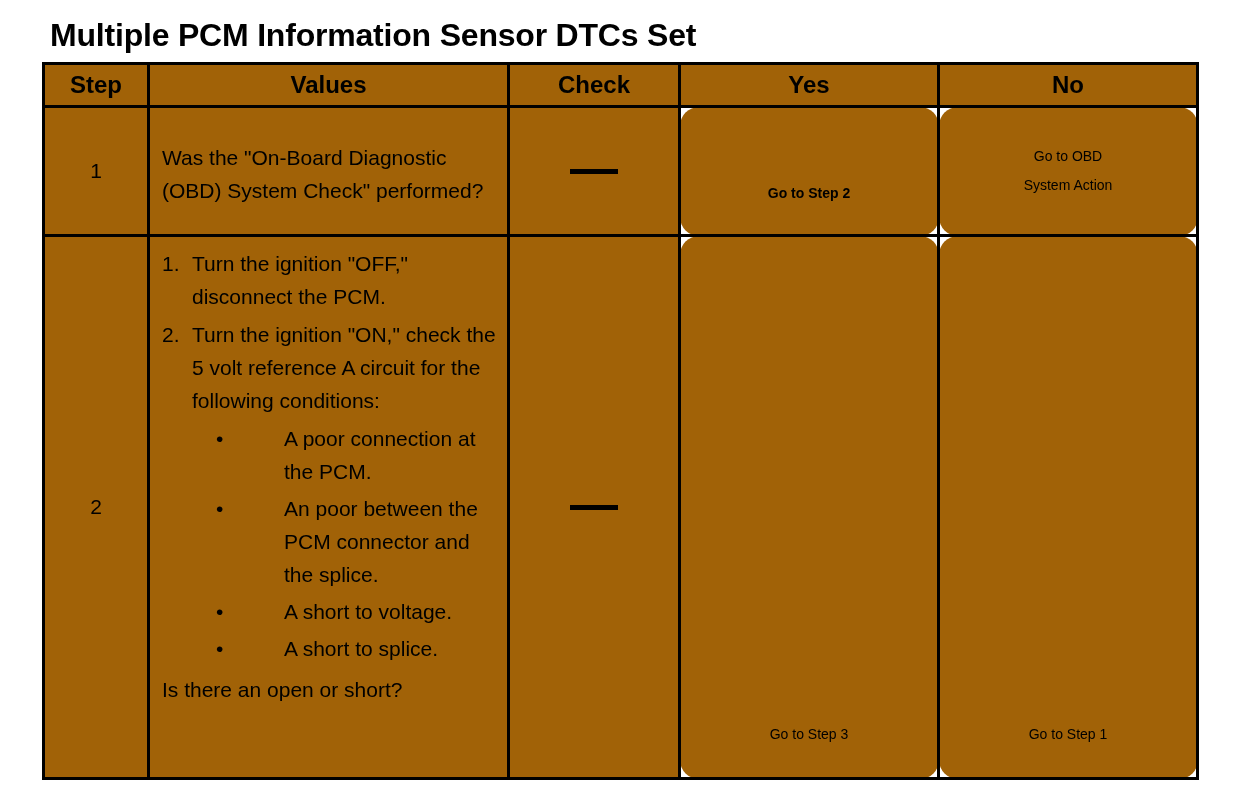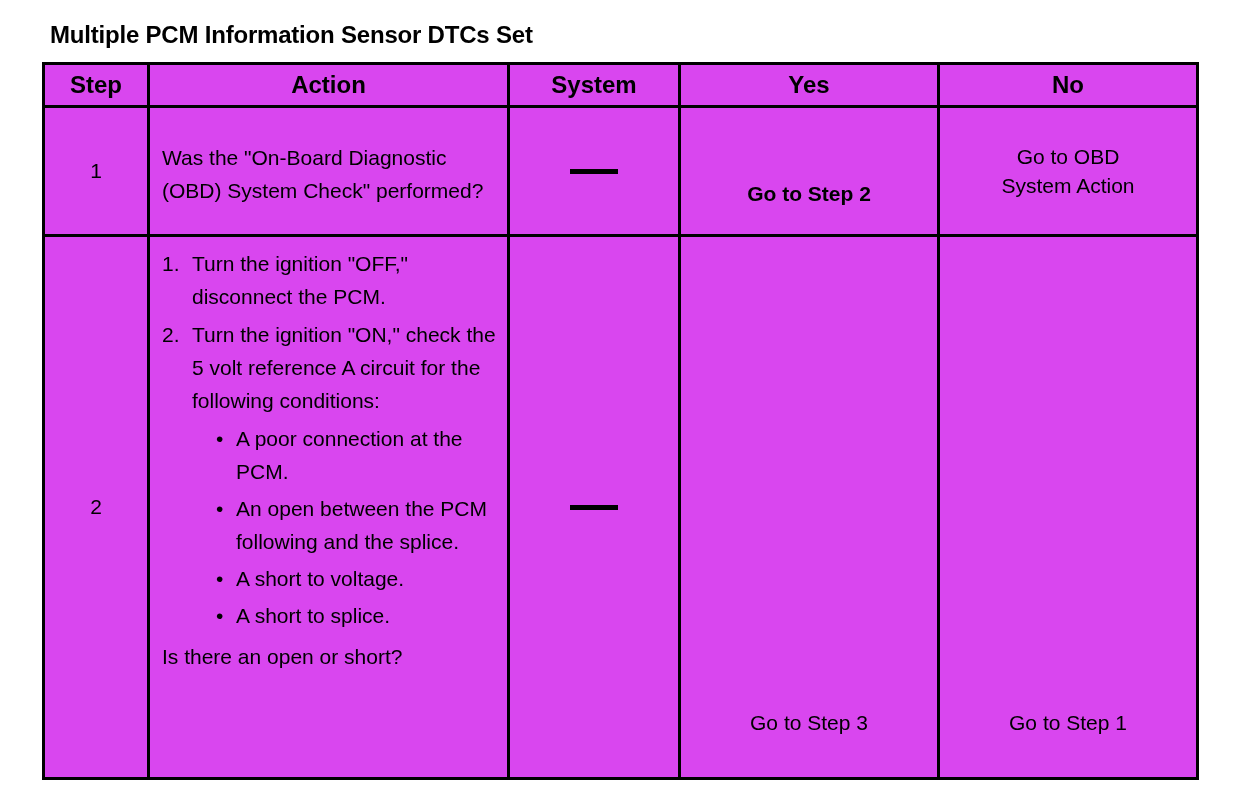--- a/index.html
+++ b/index.html
@@ -20,21 +20,21 @@
     position: relative;
     width: 1248px;
     height: 804px;
   }
 
   
   .doc-title {
     position: absolute;
     left: 50px;
     top: 20px;
-    font-size: 24px;
+    font-size: 32px;
     font-weight: bold;
     letter-spacing: -0.2px;
     line-height: 30px;
     white-space: nowrap;
   }
 
   
   .dtc-table {
     position: absolute;
     left: 42px;
@@ -47,21 +47,21 @@
   .dtc-table col.c-action { width: 360px; }
   .dtc-table col.c-values { width: 171px; }
   .dtc-table col.c-yes    { width: 259px; }
   .dtc-table col.c-no     { width: 259px; }
 
   .dtc-table th,
   .dtc-table td {
     border: 3px solid #000000;
     padding: 0;
     vertical-align: middle;
-    background: #d946ef;
+    background: #a16207;
   }
 
   
   .hdr th {
     height: 40px;
     font-size: 24px;
     font-weight: bold;
     text-align: center;
     line-height: 28px;
   }
@@ -77,37 +77,38 @@
   }
   .dash {
     display: inline-block;
     width: 48px;
     height: 5px;
     background: #000000;
     vertical-align: middle;
   }
   .cell-branch {
     text-align: center;
-    font-size: 21px;
+    font-size: 14px;
     line-height: 29px;
+    border-radius: 19px;
   }
   .branch-lines { display: block; }
   .branch-lines span { display: block; }
 
   
   .row1 td { height: 126px; }
   .row1 .cell-branch { vertical-align: middle; }
   .row1 .yes-inner { padding-top: 44px; font-weight: bold; }
 
   
   .row2 td { height: 540px; vertical-align: top; }
   .row2 .cell-step { vertical-align: middle; }
   .row2 .cell-values { vertical-align: middle; }
   .row2 .cell-branch { vertical-align: bottom; }
-  .row2 .branch-bottom { padding-bottom: 40px; display: block; }
+  .row2 .branch-bottom { padding-bottom: 28px; display: block; }
 
   
   .action-body {
     font-size: 21px;
     line-height: 33px;
     padding: 10px 8px 0 12px;
     text-align: left;
   }
   .row1 .action-body {
     padding-top: 6px;
@@ -130,21 +131,21 @@
     display: flex;
     align-items: flex-start;
     margin-bottom: 4px;
     padding-left: 54px;
   }
   .bullet-item .marker {
     flex: 0 0 auto;
     width: 20px;
     text-align: left;
   }
-  .bullet-item .body { flex: 1 1 auto; }
+  .bullet-item .body { flex: 1 1 auto; margin-left: 48px; }
 
   .closing-q {
     margin-top: 8px;
   }
   .plain-text { display: block; }
 </style>
 </head>
 <body>
 
 <div class="page">
@@ -156,22 +157,22 @@
       <col class="c-step">
       <col class="c-action">
       <col class="c-values">
       <col class="c-yes">
       <col class="c-no">
     </colgroup>
 
     <thead>
       <tr class="hdr">
         <th>Step</th>
-        <th>Action</th>
-        <th>System</th>
+        <th>Values</th>
+        <th>Check</th>
         <th>Yes</th>
         <th>No</th>
       </tr>
     </thead>
 
     <tbody>
 
       <tr class="row1">
 
         <td class="cell-step">1</td>
@@ -217,21 +218,21 @@
               <span class="body">Turn the ignition "ON," check the 5 volt reference A circuit for the following conditions:</span>
             </div>
 
             <div class="bullet-list">
               <div class="bullet-item">
                 <span class="marker">•</span>
                 <span class="body">A poor connection at the PCM.</span>
               </div>
               <div class="bullet-item">
                 <span class="marker">•</span>
-                <span class="body">An open between the PCM following and the splice.</span>
+                <span class="body">An poor between the PCM connector and the splice.</span>
               </div>
               <div class="bullet-item">
                 <span class="marker">•</span>
                 <span class="body">A short to voltage.</span>
               </div>
               <div class="bullet-item">
                 <span class="marker">•</span>
                 <span class="body">A short to splice.</span>
               </div>
             </div>

